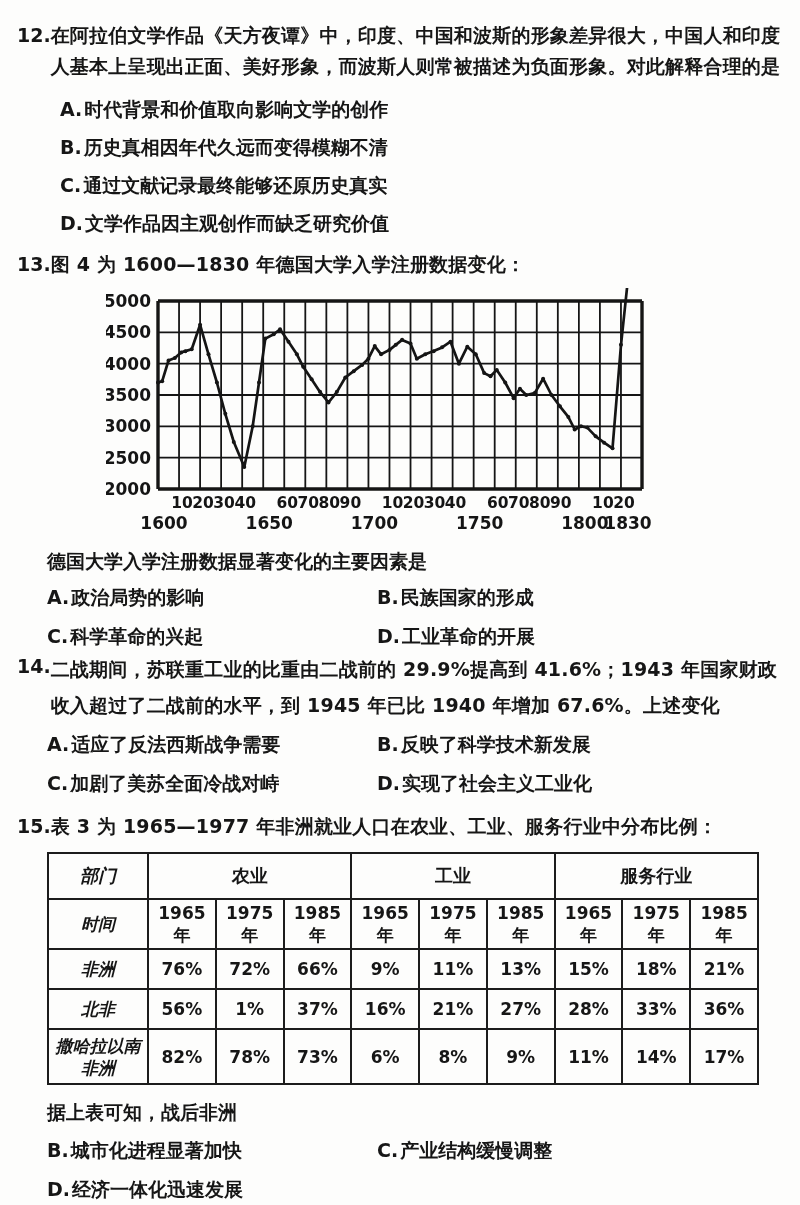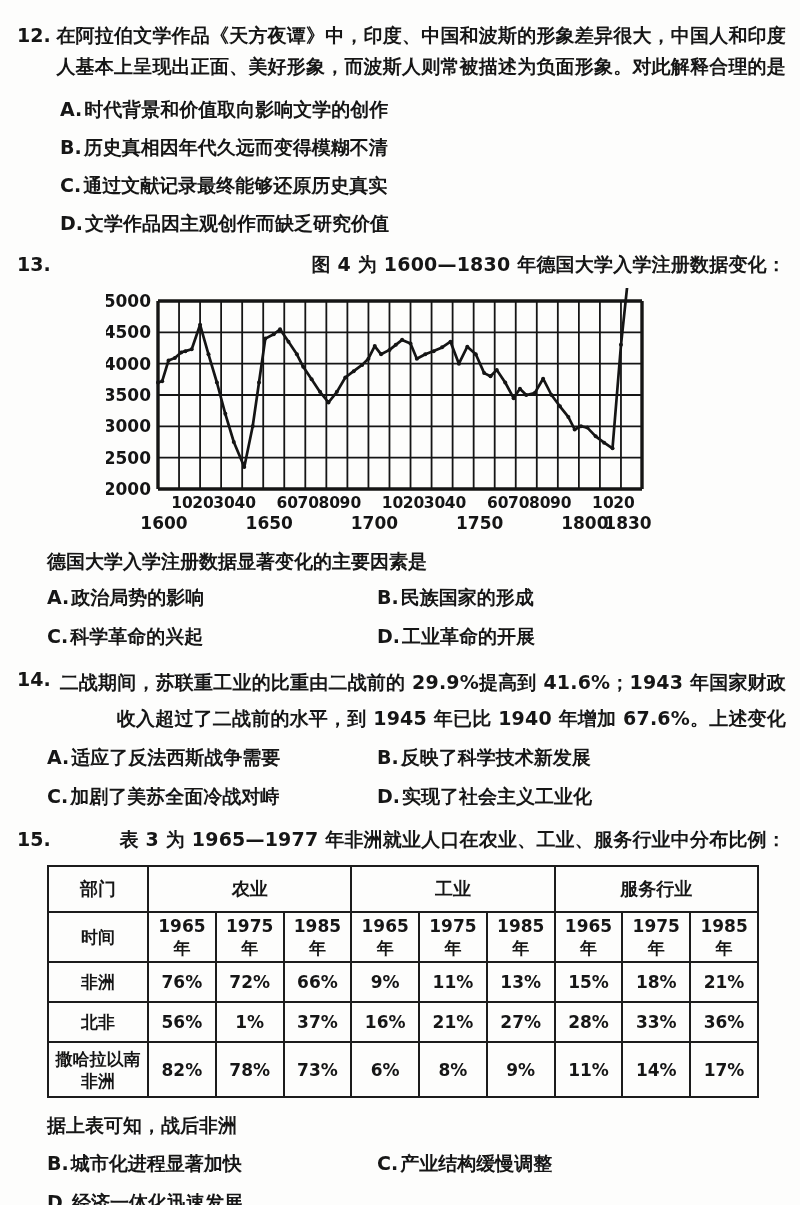--- a/index.html
+++ b/index.html
@@ -3,21 +3,21 @@
 <meta charset="utf-8">
 <style>
   * { margin:0; padding:0; box-sizing:border-box; }
   html,body { background:#e9e9e9; }
   body { width:800px; height:1205px; margin:0 auto; }
   .page {
     width:800px; height:1205px; background:#fdfdfc; color:#161616;
     font-family:"DejaVu Sans","Liberation Sans",sans-serif;
     font-weight:700; overflow:hidden; padding-top:20px; position:relative;
   }
-  .stem-row { display:flex; margin-left:17px; margin-right:14px;text-align:right; }
+  .stem-row { display:flex; margin-left:17px; margin-right:14px; }
   .q-num { flex:0 0 30px; font-size:19px; line-height:31px; }
   .q-stem { flex:1; font-size:19px; line-height:31px; letter-spacing:.2px; }
   .opts-v { margin:8px 4px 0 60px; }
   .opts-v .opt { font-size:19px; line-height:38px; }
   .opts-2col { margin:6px 0 0 47px; display:grid; grid-template-columns:330px 1fr; row-gap:9px; }
   .opts-2col .opt { font-size:19px; line-height:30px; }
   .opt-label { margin-right:2px; }
   .sub-q { margin:10px 0 0 47px; font-size:19px; line-height:30px; }
 
   .chart-wrap { margin:8px 0 2px 106px; width:566px; height:248px; }
@@ -28,21 +28,21 @@
     font-size:17px; text-align:center;
   }
   table.emp td {
     border:2.5px solid #1c1c1c; padding:2px 1px; font-weight:700;
     vertical-align:middle; line-height:22px;
   }
   .rh1 td { height:46px; font-size:18px; }
   .rh2 td { height:43px; }
   .rb td  { height:40px; }
   .rb-tall td { height:55px; }
-  td.c1 { width:100px; }
+  td.c1 { width:100px;font-style:italic; }
 </style>
 </head>
 <body>
 
 <div class="page">
 
   <div class="question">
     <div class="stem-row">
       <span class="q-num">12.</span>
       <span class="q-stem">在阿拉伯文学作品《天方夜谭》中，印度、中国和波斯的形象差异很大，中国人和印度人基本上呈现出正面、美好形象，而波斯人则常被描述为负面形象。对此解释合理的是</span>
@@ -199,21 +199,21 @@
 
     <div class="sub-q">德国大学入学注册数据显著变化的主要因素是</div>
     <div class="opts-2col">
       <div class="opt"><span class="opt-label">A.</span><span>政治局势的影响</span></div>
       <div class="opt"><span class="opt-label">B.</span><span>民族国家的形成</span></div>
       <div class="opt"><span class="opt-label">C.</span><span>科学革命的兴起</span></div>
       <div class="opt"><span class="opt-label">D.</span><span>工业革命的开展</span></div>
     </div>
   </div>
 
-  <div class="question" style="margin-top:13px;">
+  <div class="question" style="">
     <div class="stem-row">
       <span class="q-num">14.</span>
       <span class="q-stem" style="line-height:36px;">二战期间，苏联重工业的比重由二战前的 29.9%提高到 41.6%；1943 年国家财政收入超过了二战前的水平，到 1945 年已比 1940 年增加 67.6%。上述变化</span>
     </div>
     <div class="opts-2col">
       <div class="opt"><span class="opt-label">A.</span><span>适应了反法西斯战争需要</span></div>
       <div class="opt"><span class="opt-label">B.</span><span>反映了科学技术新发展</span></div>
       <div class="opt"><span class="opt-label">C.</span><span>加剧了美苏全面冷战对峙</span></div>
       <div class="opt"><span class="opt-label">D.</span><span>实现了社会主义工业化</span></div>
     </div>

